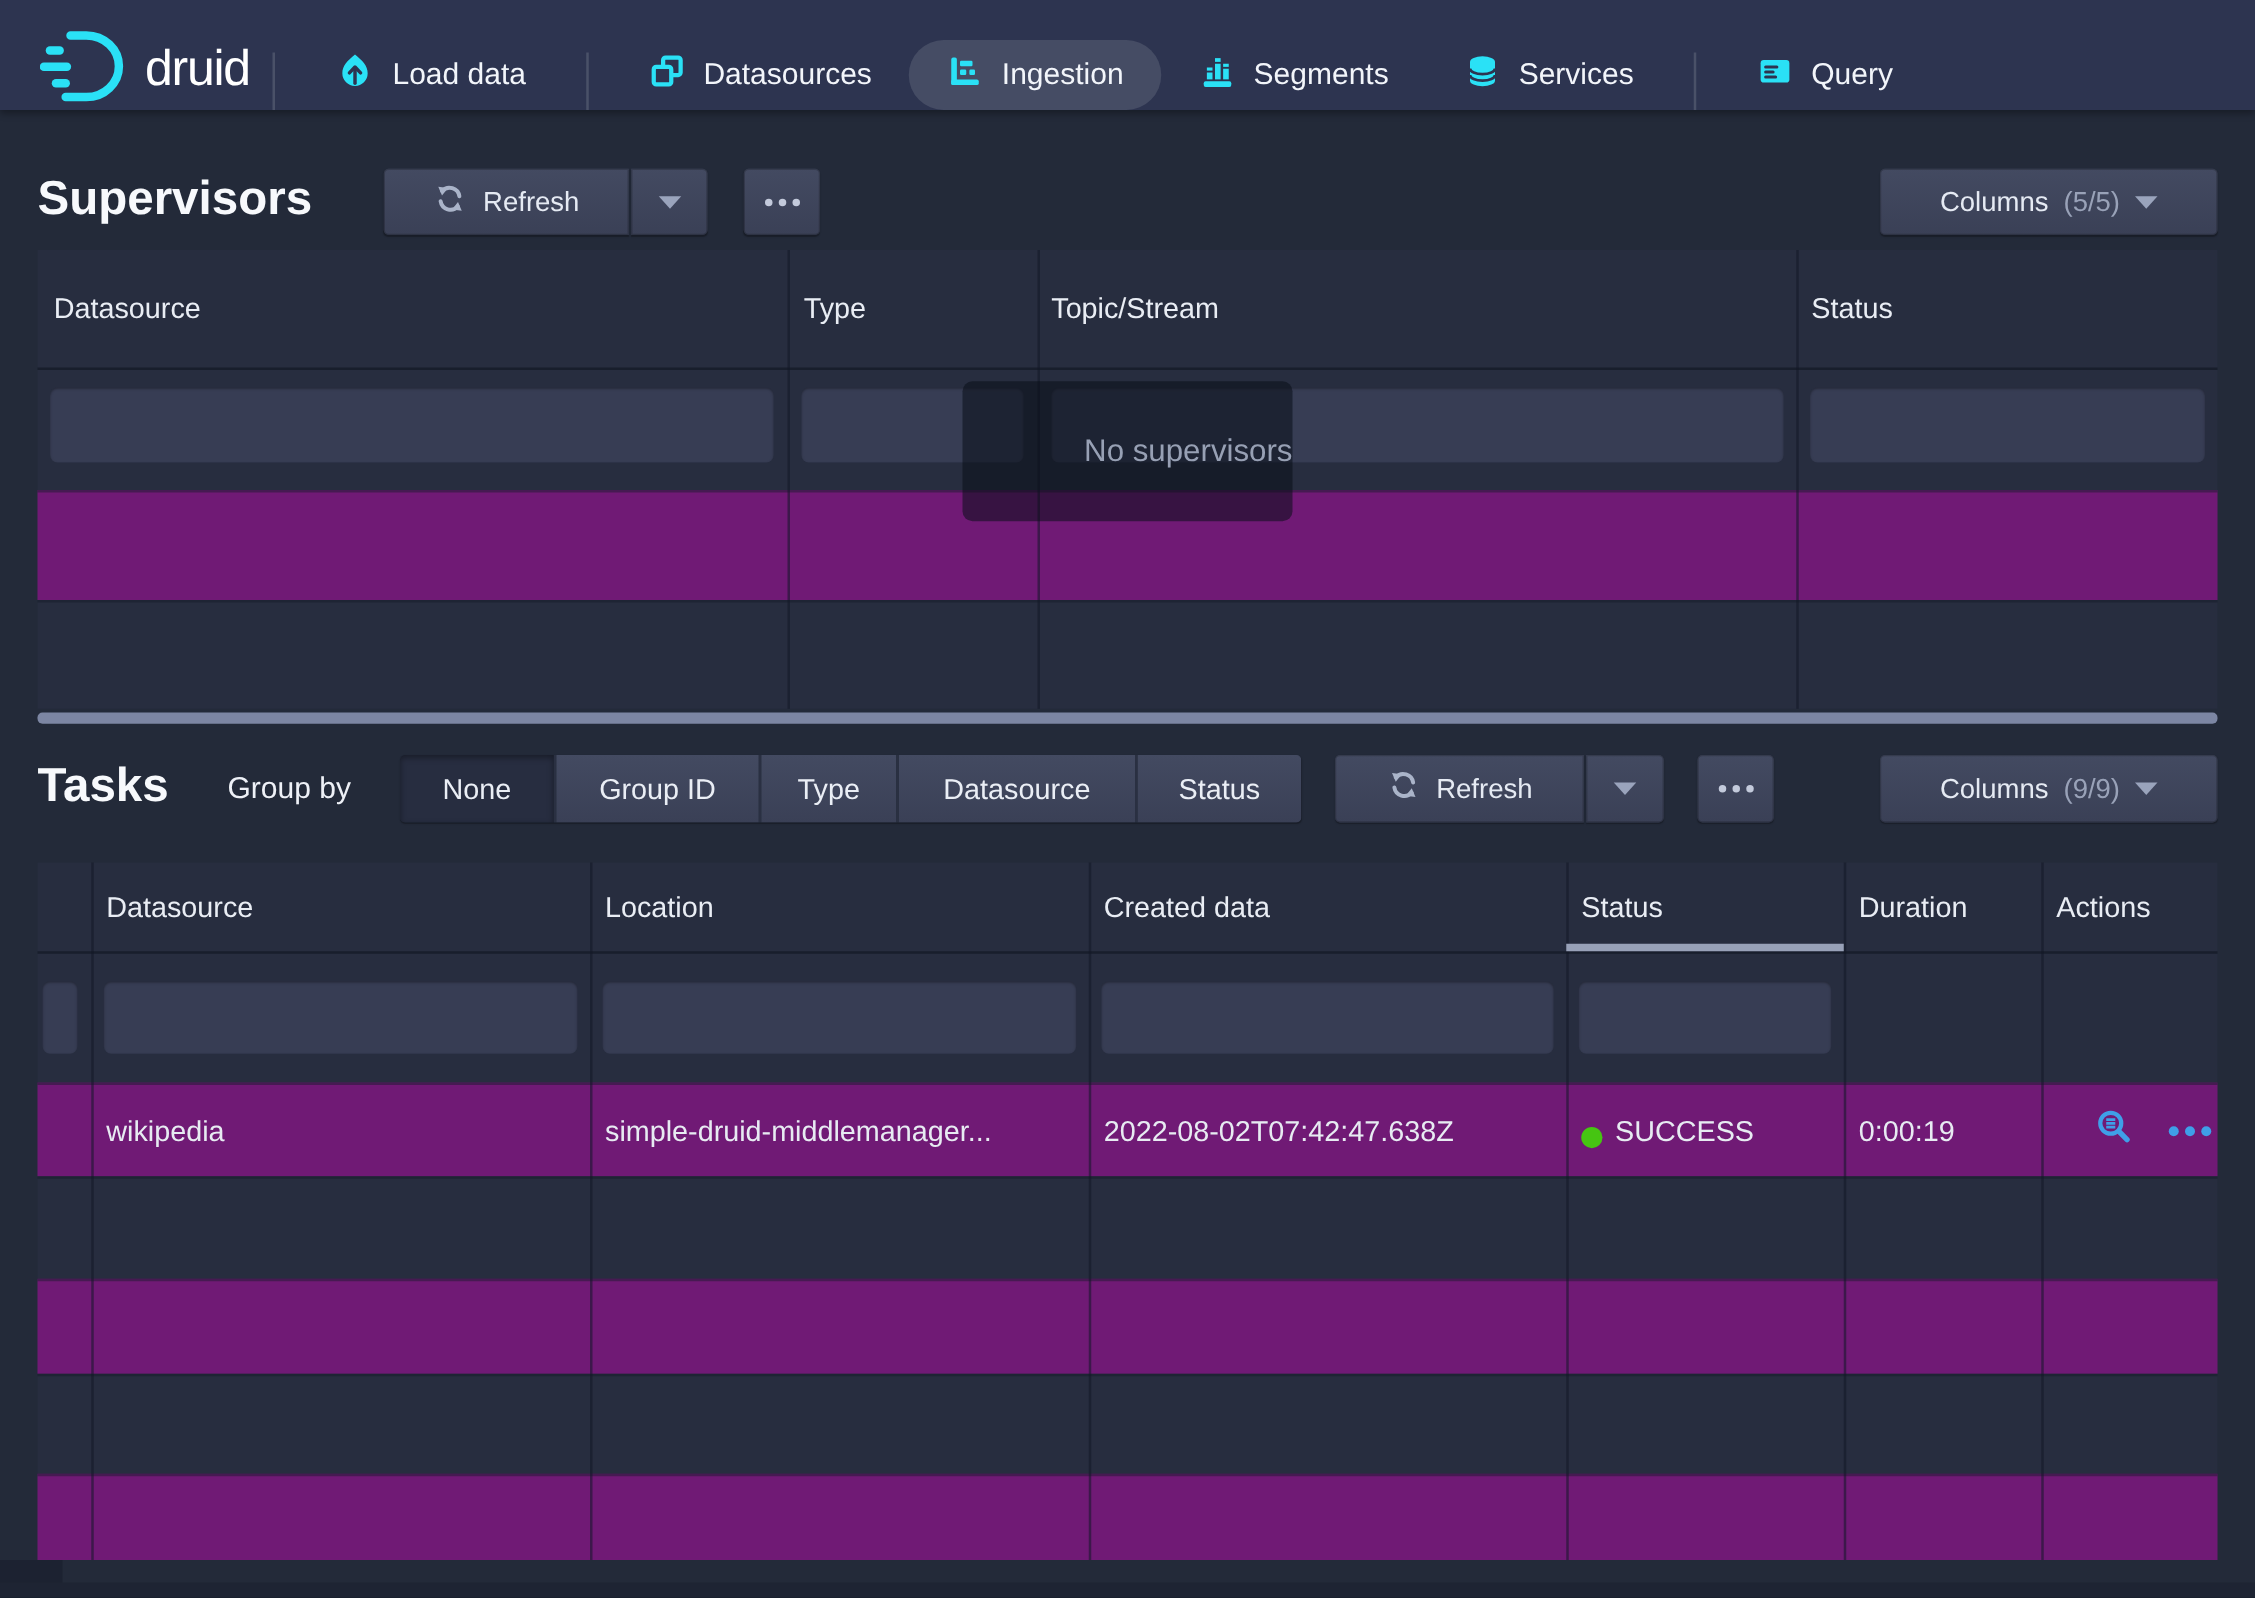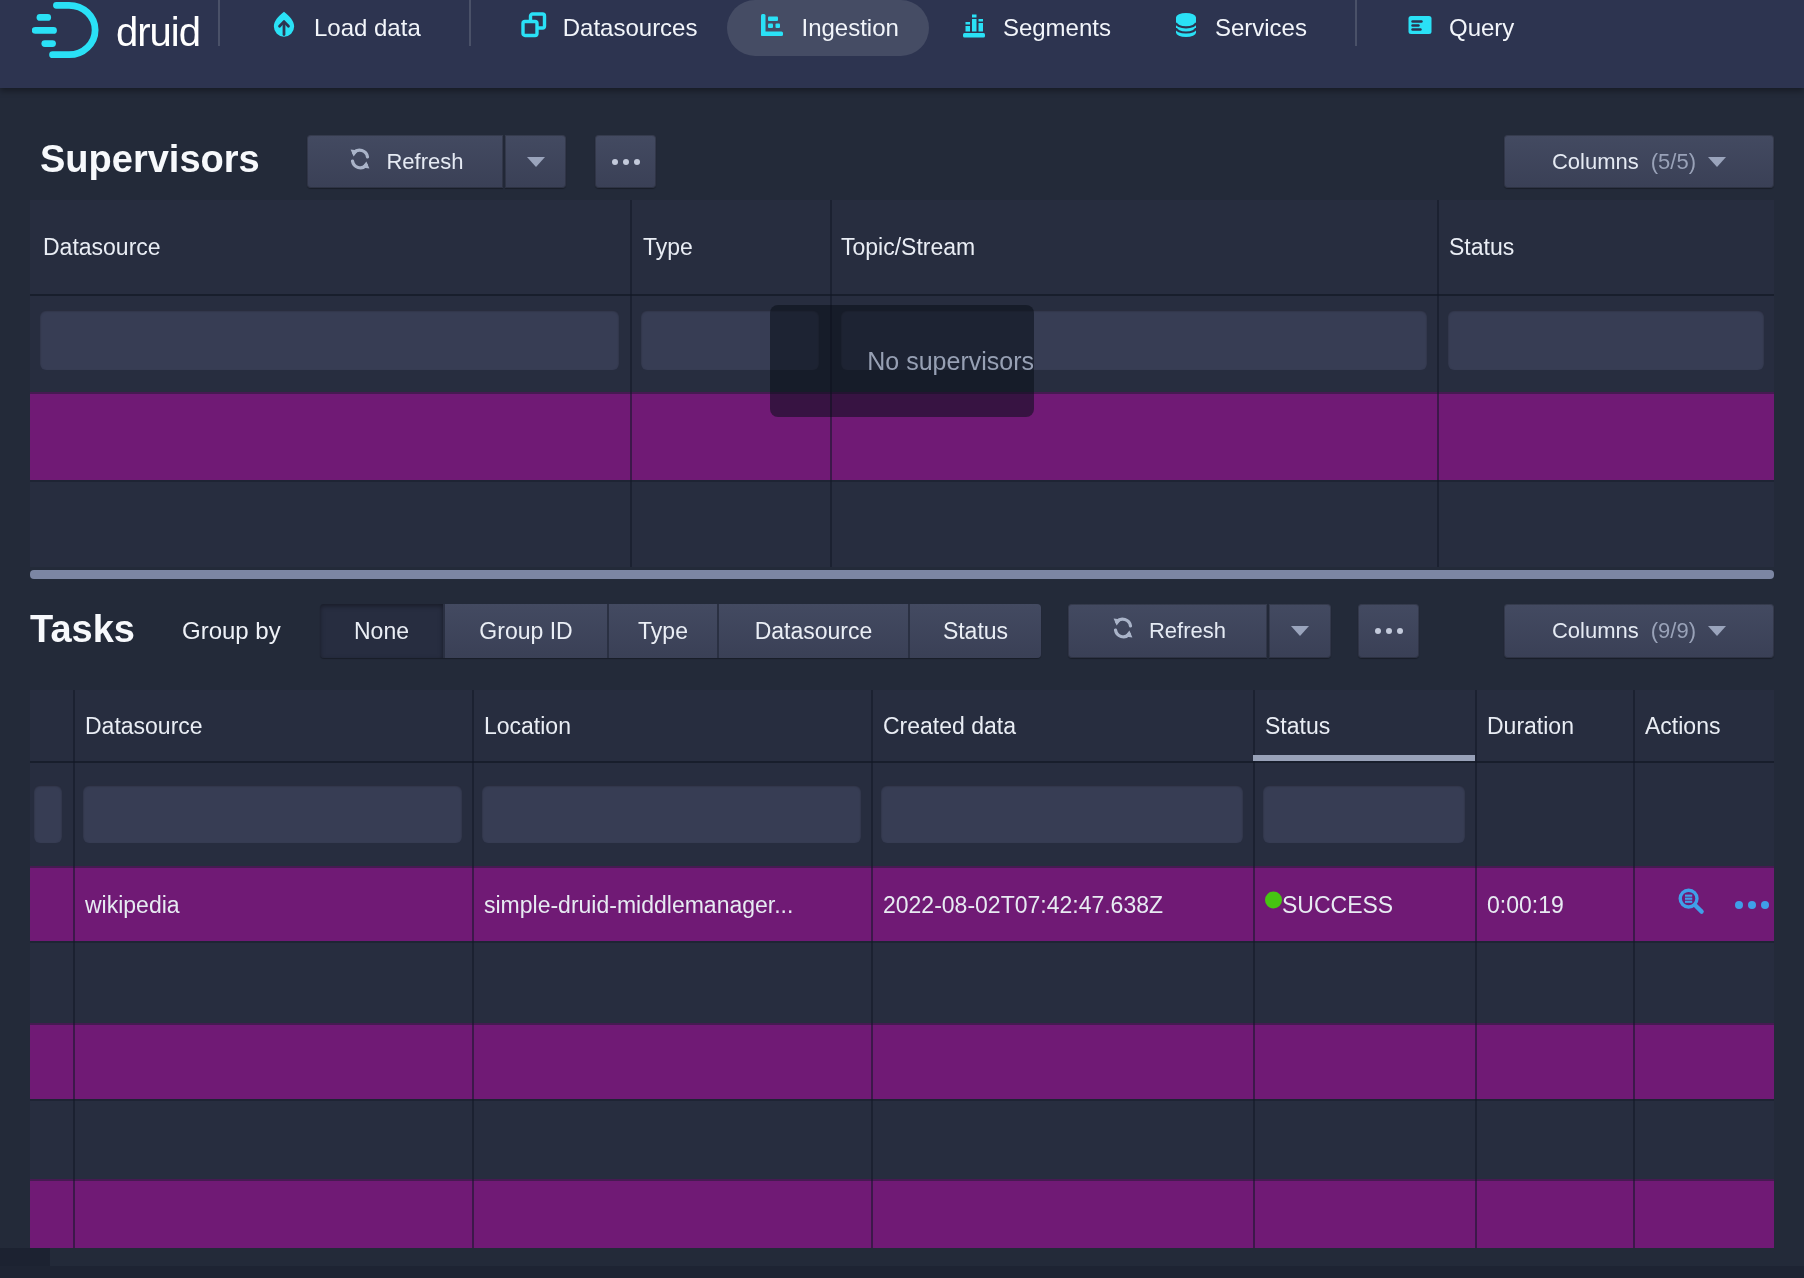--- a/index.html
+++ b/index.html
@@ -4,21 +4,21 @@
 <style>
   * { margin:0; padding:0; box-sizing:border-box; }
   body { background:#11151f; }
   .screen{
     position:relative; width:1804px; height:1278px; overflow:hidden;
     background:#232a39; font-family:"Liberation Sans", sans-serif; color:#e8ecf4;
   }
   
   .navbar{
     position:absolute; left:0; top:0; width:1804px; height:88px;
-    background:#2d3450; display:flex; align-items:flex-start;
+    background:#2d3450; display:flex; align-items:flex-end;
     box-shadow:0 3px 6px rgba(0,0,0,.35); z-index:50;
   }
   .logo{ display:flex; align-items:center; margin-left:32px; }
   .logo-text{ font-size:40px; color:#ffffff; margin-left:10px; letter-spacing:-1px; }
   .nav-divider{ width:2px; height:46px; background:#4a5168; margin:0 0; }
   .nav-item{ display:flex; align-items:center; gap:14px; font-size:24px; color:#f2f5fa; padding:0 30px; height:56px; border-radius:28px; cursor:pointer; }
   .nav-item.active{ background:#454c64; }
   .nav-item svg{ flex:0 0 auto; }
   .ml18{ margin-left:18px; } .mr18{ margin-right:18px; }
   
@@ -44,21 +44,21 @@
   .hdr{ border-bottom:2px solid rgba(15,20,32,.6); }
   .sort-underline{ position:absolute; bottom:0; height:6px; background:#98a1b8; z-index:7; }
   .stripe{ background:#701a75; }
   .rowline{ border-top:2px solid rgba(20,26,40,.45); }
   .filter-input{
     position:absolute; height:60px; background:#373d54; border:none; border-radius:6px;
     box-shadow:inset 0 1px 2px rgba(0,0,0,.35); z-index:8; outline:none;
     color:#e8ecf4; font-size:22px; padding:0 14px; font-family:"Liberation Sans", sans-serif;
   }
   .cell{ position:absolute; top:50%; transform:translateY(-50%); font-size:23px; color:#e7ebf2; white-space:nowrap; }
-  .status-cell{ display:flex; align-items:flex-start; }
+  .status-cell{ display:flex; align-items:flex-end; gap:10px; }
   .dot-green{ width:17px; height:17px; border-radius:50%; background:#46c512; }
   .overlay{
     position:absolute; left:50%; transform:translateX(-50%); top:105px; width:264px; height:112px;
     background:rgba(10,14,24,.55); border-radius:8px; z-index:20;
     display:flex; align-items:center; justify-content:flex-end;
     font-size:25px; color:#97a0b4;
   }
   .hscrollbar{ position:absolute; left:30px; top:570px; width:1744px; height:9px; background:#7c86a3; border-radius:4px; z-index:9; }
   .actions-wrap{ display:flex; align-items:center; gap:26px; }
   .footer-strip{ position:absolute; left:0; top:1266px; width:1804px; height:12px; background:#1e2433; }
@@ -174,21 +174,21 @@
             <path d="M7.5 11.5 h9"></path>
               <path d="M7.5 15.5 h6"></path>
               <path d="M7.5 19.5 h8"></path>
           </g>
         </svg>
       </span>
       <span>Query</span>
     </div>
   </div>
 
-  <div class="sec-title" style="left:40px; top:138px;">Supervisors</div>
+  <div class="sec-title" style="left:30px; top:138px;">Supervisors</div>
 
   <div class="btn split-left" style="left:307px; top:135px; width:196px;">
     <span>
       <svg width="28" height="28" viewBox="0 0 28 28">
         <g stroke="#aab4c9" stroke-width="3.2" fill="none" stroke-linecap="round">
           <path d="M21.5 12 a8 8 0 0 0 -13.8 -4.2"></path>
           <path d="M6.5 16 a8 8 0 0 0 13.8 4.2"></path>
         </g>
         <path fill="#aab4c9" d="M4.6 4.4 l7.8 1.0 -4.8 6.0 z"></path>
         <path fill="#aab4c9" d="M23.4 23.6 l-7.8 -1.0 4.8 -6.0 z"></path>

